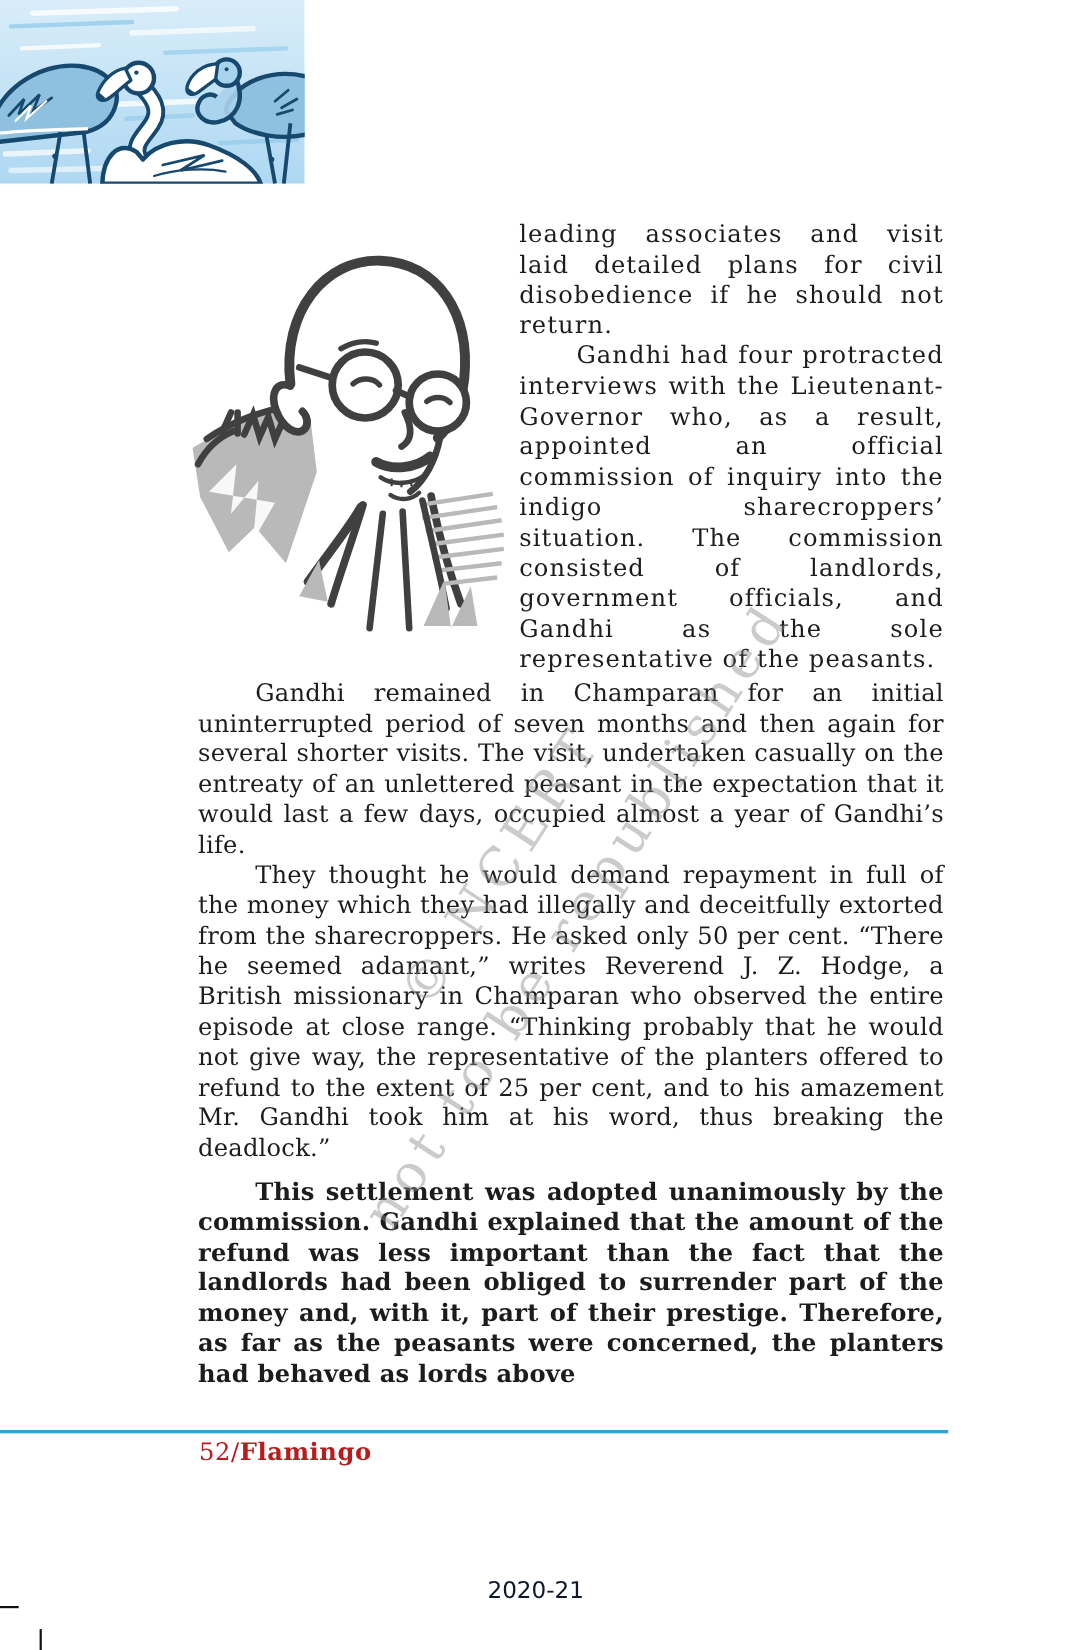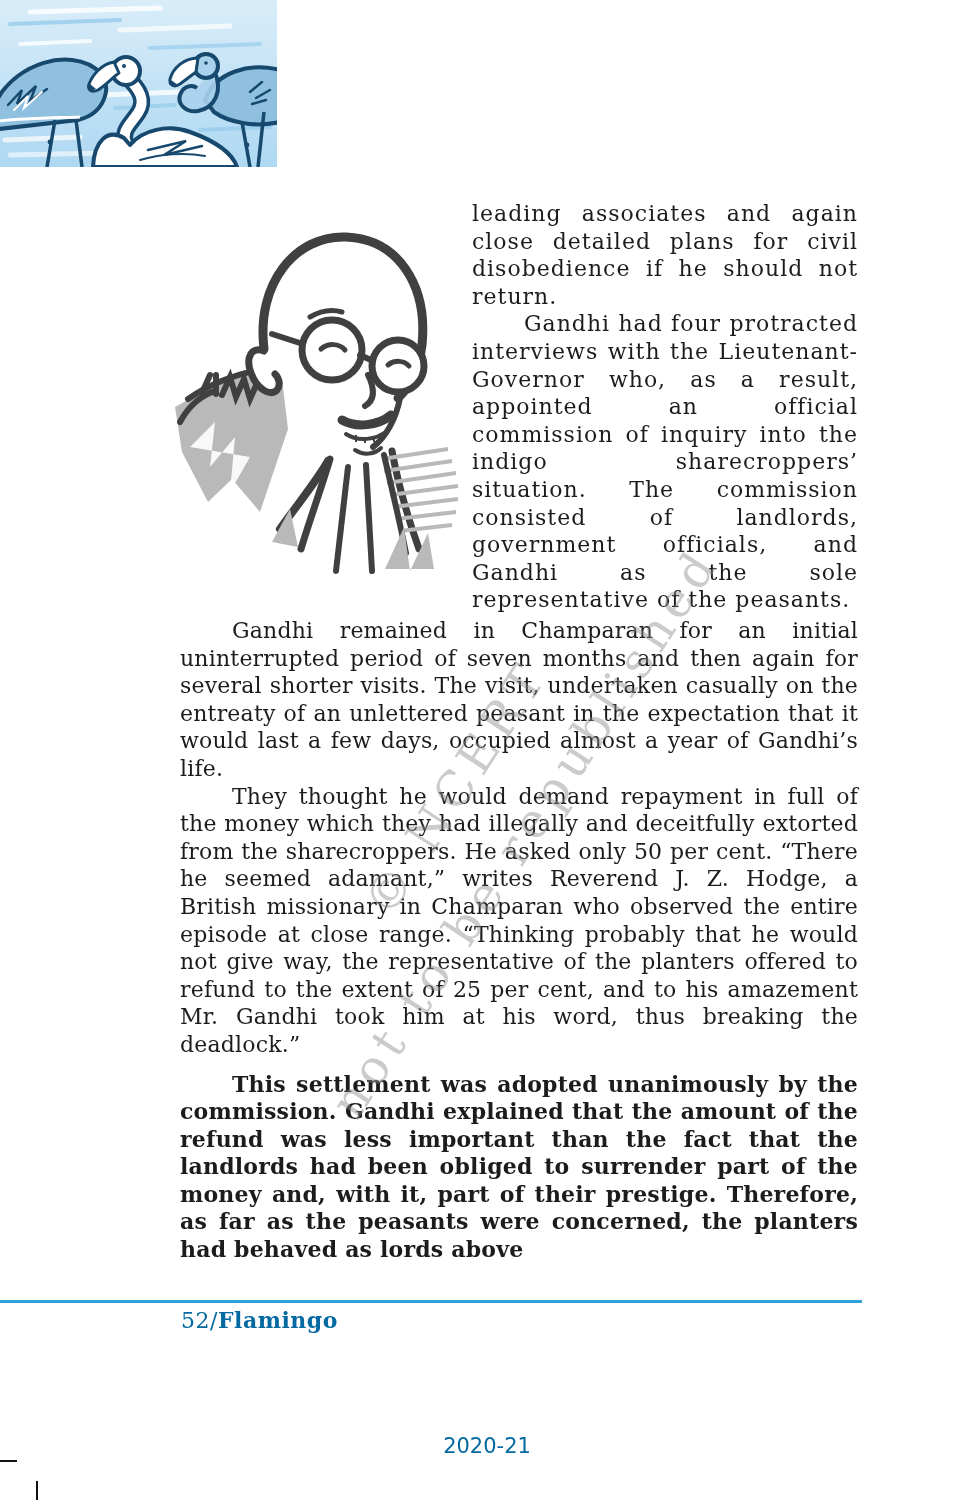--- a/index.html
+++ b/index.html
@@ -34,26 +34,26 @@
     position:absolute;left:170px;top:600px;width:640px;height:420px;
     display:flex;flex-direction:column;justify-content:center;align-items:center;
     gap:26px;transform:rotate(-57deg);
     font-size:48px;letter-spacing:7px;color:rgba(140,140,140,0.45);
     white-space:nowrap;pointer-events:none;z-index:5;
   }
   
   .footer-rule{position:absolute;left:0;top:1300px;width:862px;height:3px;background:#33a0da;}
   .footer-text{
     position:absolute;left:181px;top:1307px;
-    font-size:22px;letter-spacing:0.5px;color:#0369a1;
+    font-size:22px;letter-spacing:0.5px;color:#b91c1c;
   }
   .footer-text .book{font-weight:bold;}
   .year-mark{
     position:absolute;left:0;top:1434px;width:974px;text-align:center;
-    font-family:"DejaVu Sans", sans-serif;font-size:21px;color:#0369a1;
+    font-family:"DejaVu Sans", sans-serif;font-size:21px;color:#0f172a;
   }
 </style>
 </head>
 <body>
 
 <div class="page">
 
   <div class="crop" style="left:35px;top:0;width:2px;height:16px;"></div>
   <div class="crop" style="left:0;top:35px;width:16px;height:2px;"></div>
   <div class="crop" style="left:0;top:1460px;width:17px;height:2px;"></div>
@@ -180,21 +180,21 @@
       <path d="M112,345 L130,312 L138,350 Z" fill="#b9b9b9"></path>
     </svg>
   </div>
 
   <div class="watermark">
     <div>© NCERT</div>
     <div>not to be republished</div>
   </div>
 
   <div class="col-text">
-    <p>leading associates and again close detailed plans for civil disobedience if he should not return.</p>
+    <p>leading associates and visit laid detailed plans for civil disobedience if he should not return.</p>
     <p class="indent">Gandhi had four protracted interviews with the Lieutenant-Governor who, as a result, appointed an official commission of inquiry into the indigo sharecroppers’ situation. The commission consisted of landlords, government officials, and Gandhi as the sole representative of the peasants.</p>
   </div>
 
   <div class="full-text">
     <p class="indent">Gandhi remained in Champaran for an initial uninterrupted period of seven months and then again for several shorter visits. The visit, undertaken casually on the entreaty of an unlettered peasant in the expectation that it would last a few days, occupied almost a year of Gandhi’s life.</p>
     <p class="indent">They thought he would demand repayment in full of the money which they had illegally and deceitfully extorted from the sharecroppers. He asked only 50 per cent. “There he seemed adamant,” writes Reverend J. Z. Hodge, a British missionary in Champaran who observed the entire episode at close range. “Thinking probably that he would not give way, the representative of the planters offered to refund to the extent of 25 per cent, and to his amazement Mr. Gandhi took him at his word, thus breaking the deadlock.”</p>
     <p class="indent space-before">This settlement was adopted unanimously by the commission. Gandhi explained that the amount of the refund was less important than the fact that the landlords had been obliged to surrender part of the money and, with it, part of their prestige. Therefore, as far as the peasants were concerned, the planters had behaved as lords above</p>
   </div>
 
   <div class="footer-rule"></div>

